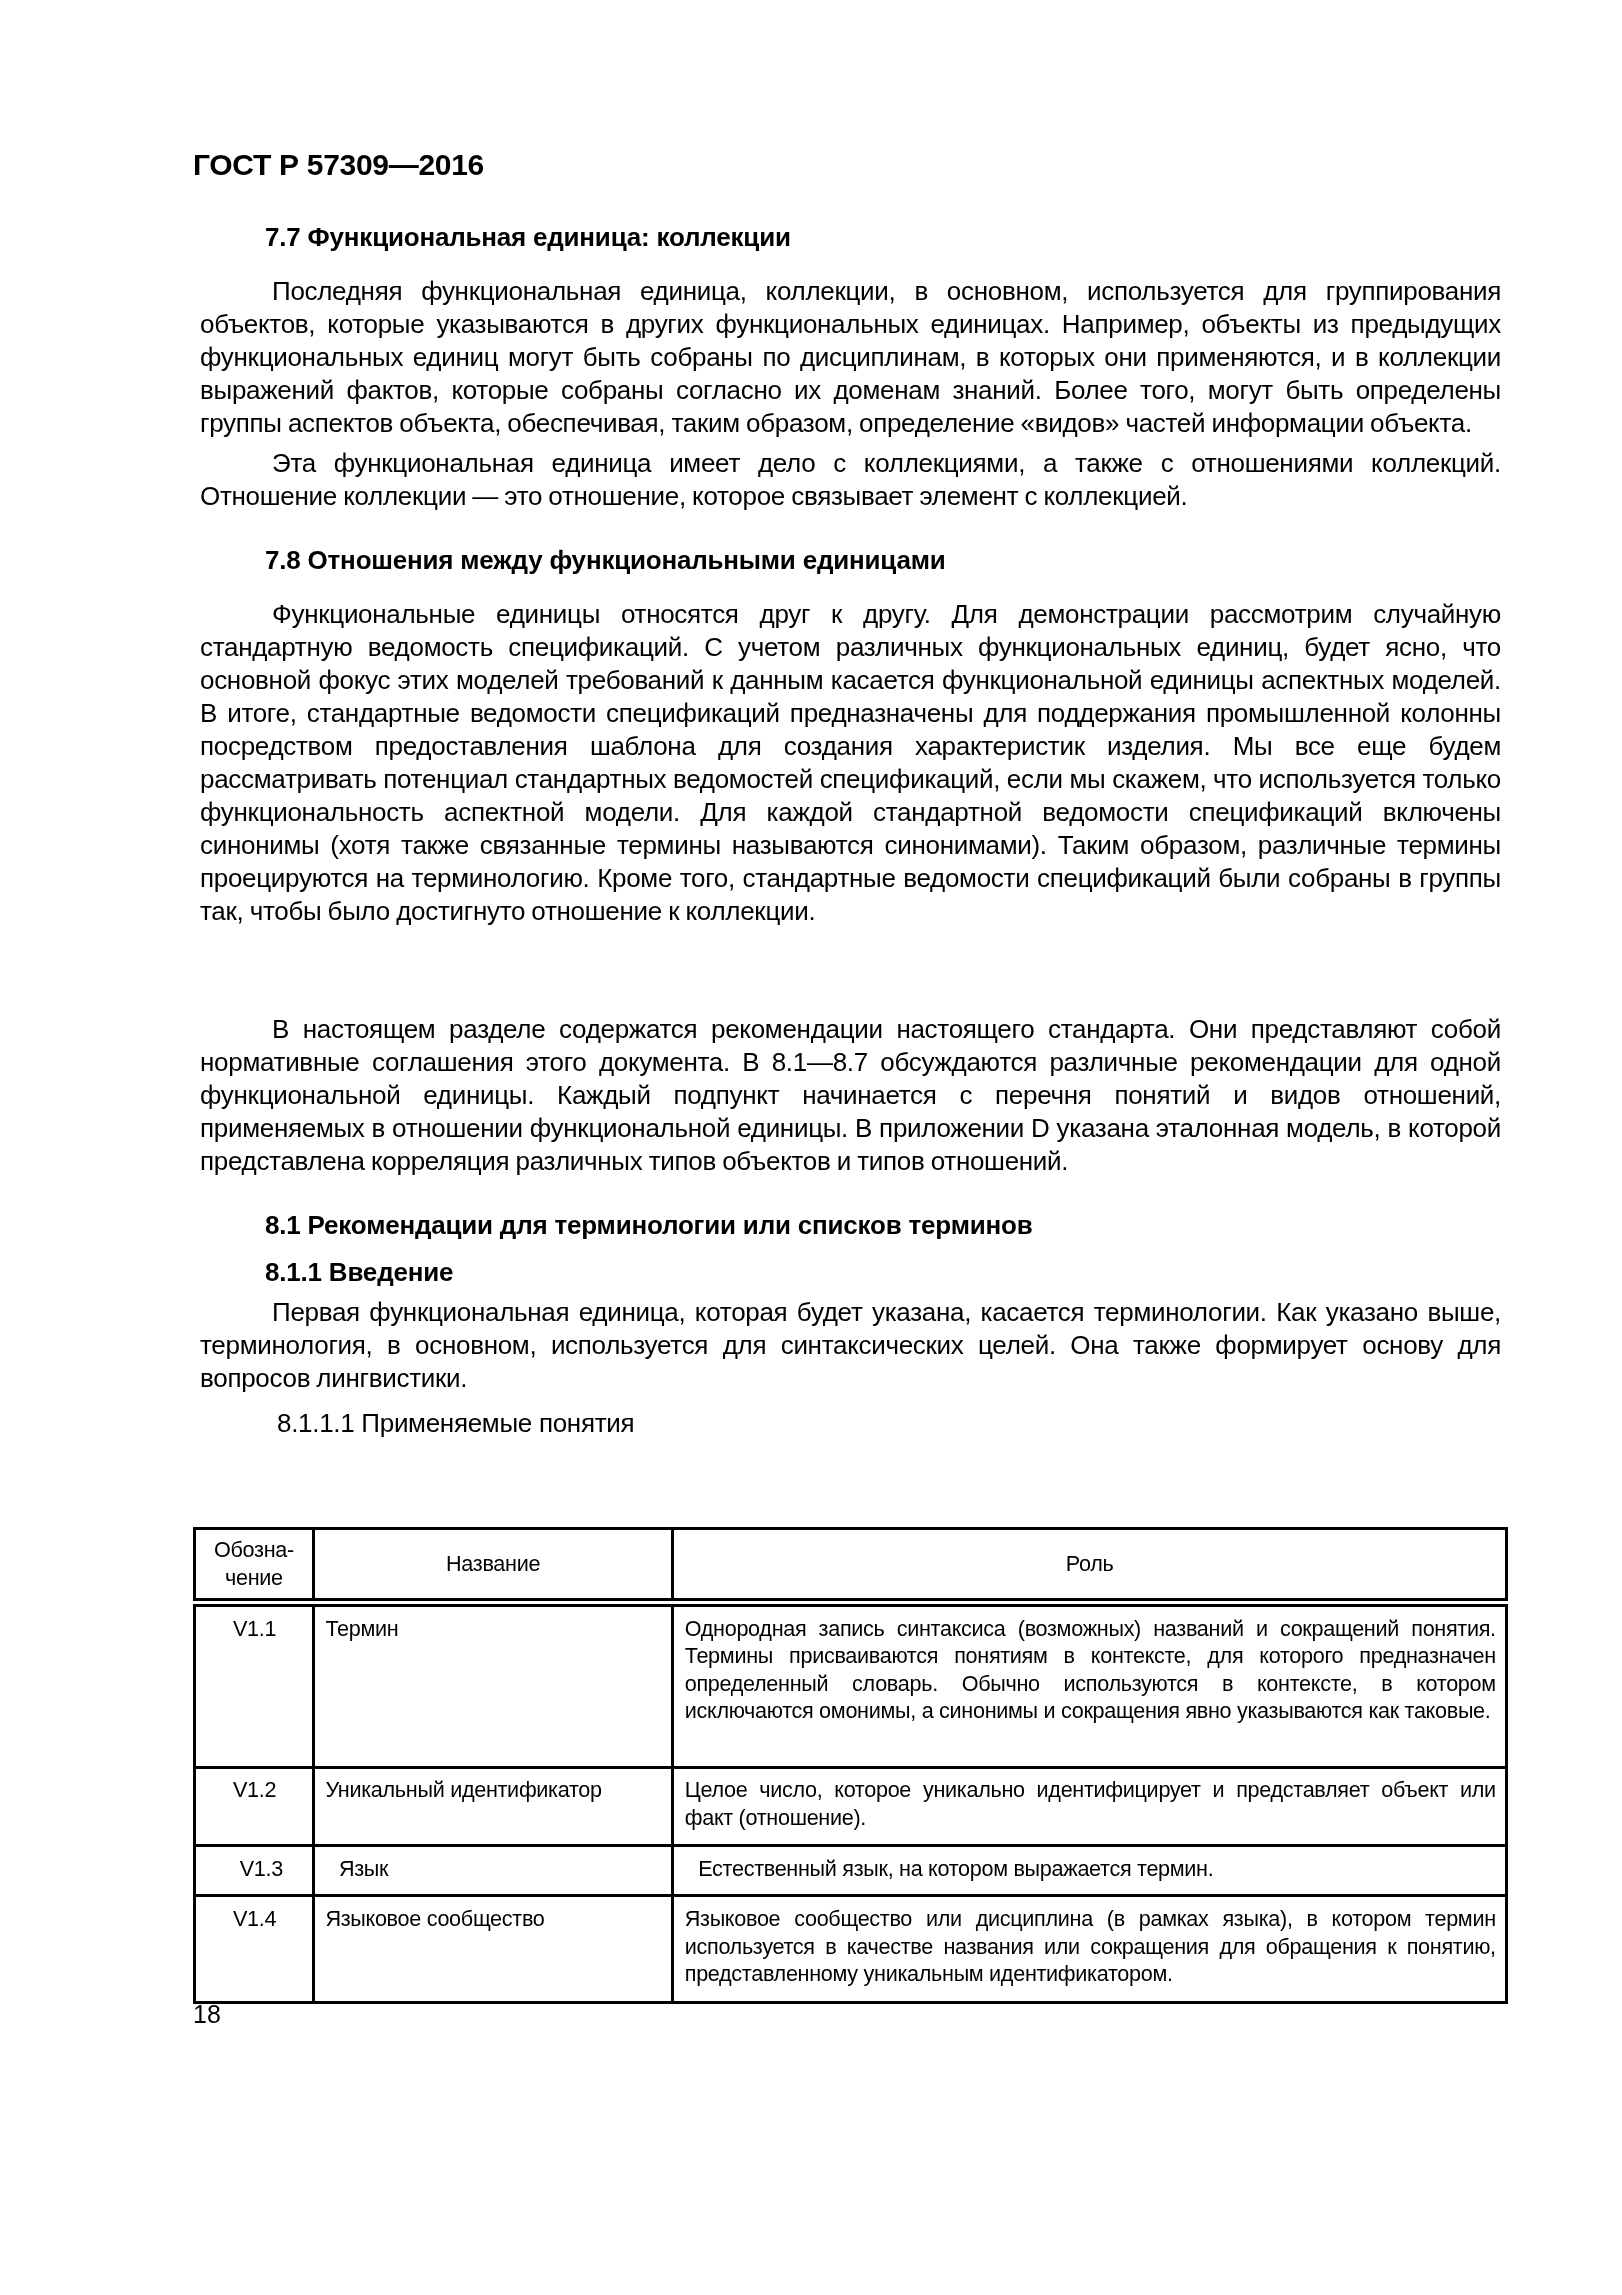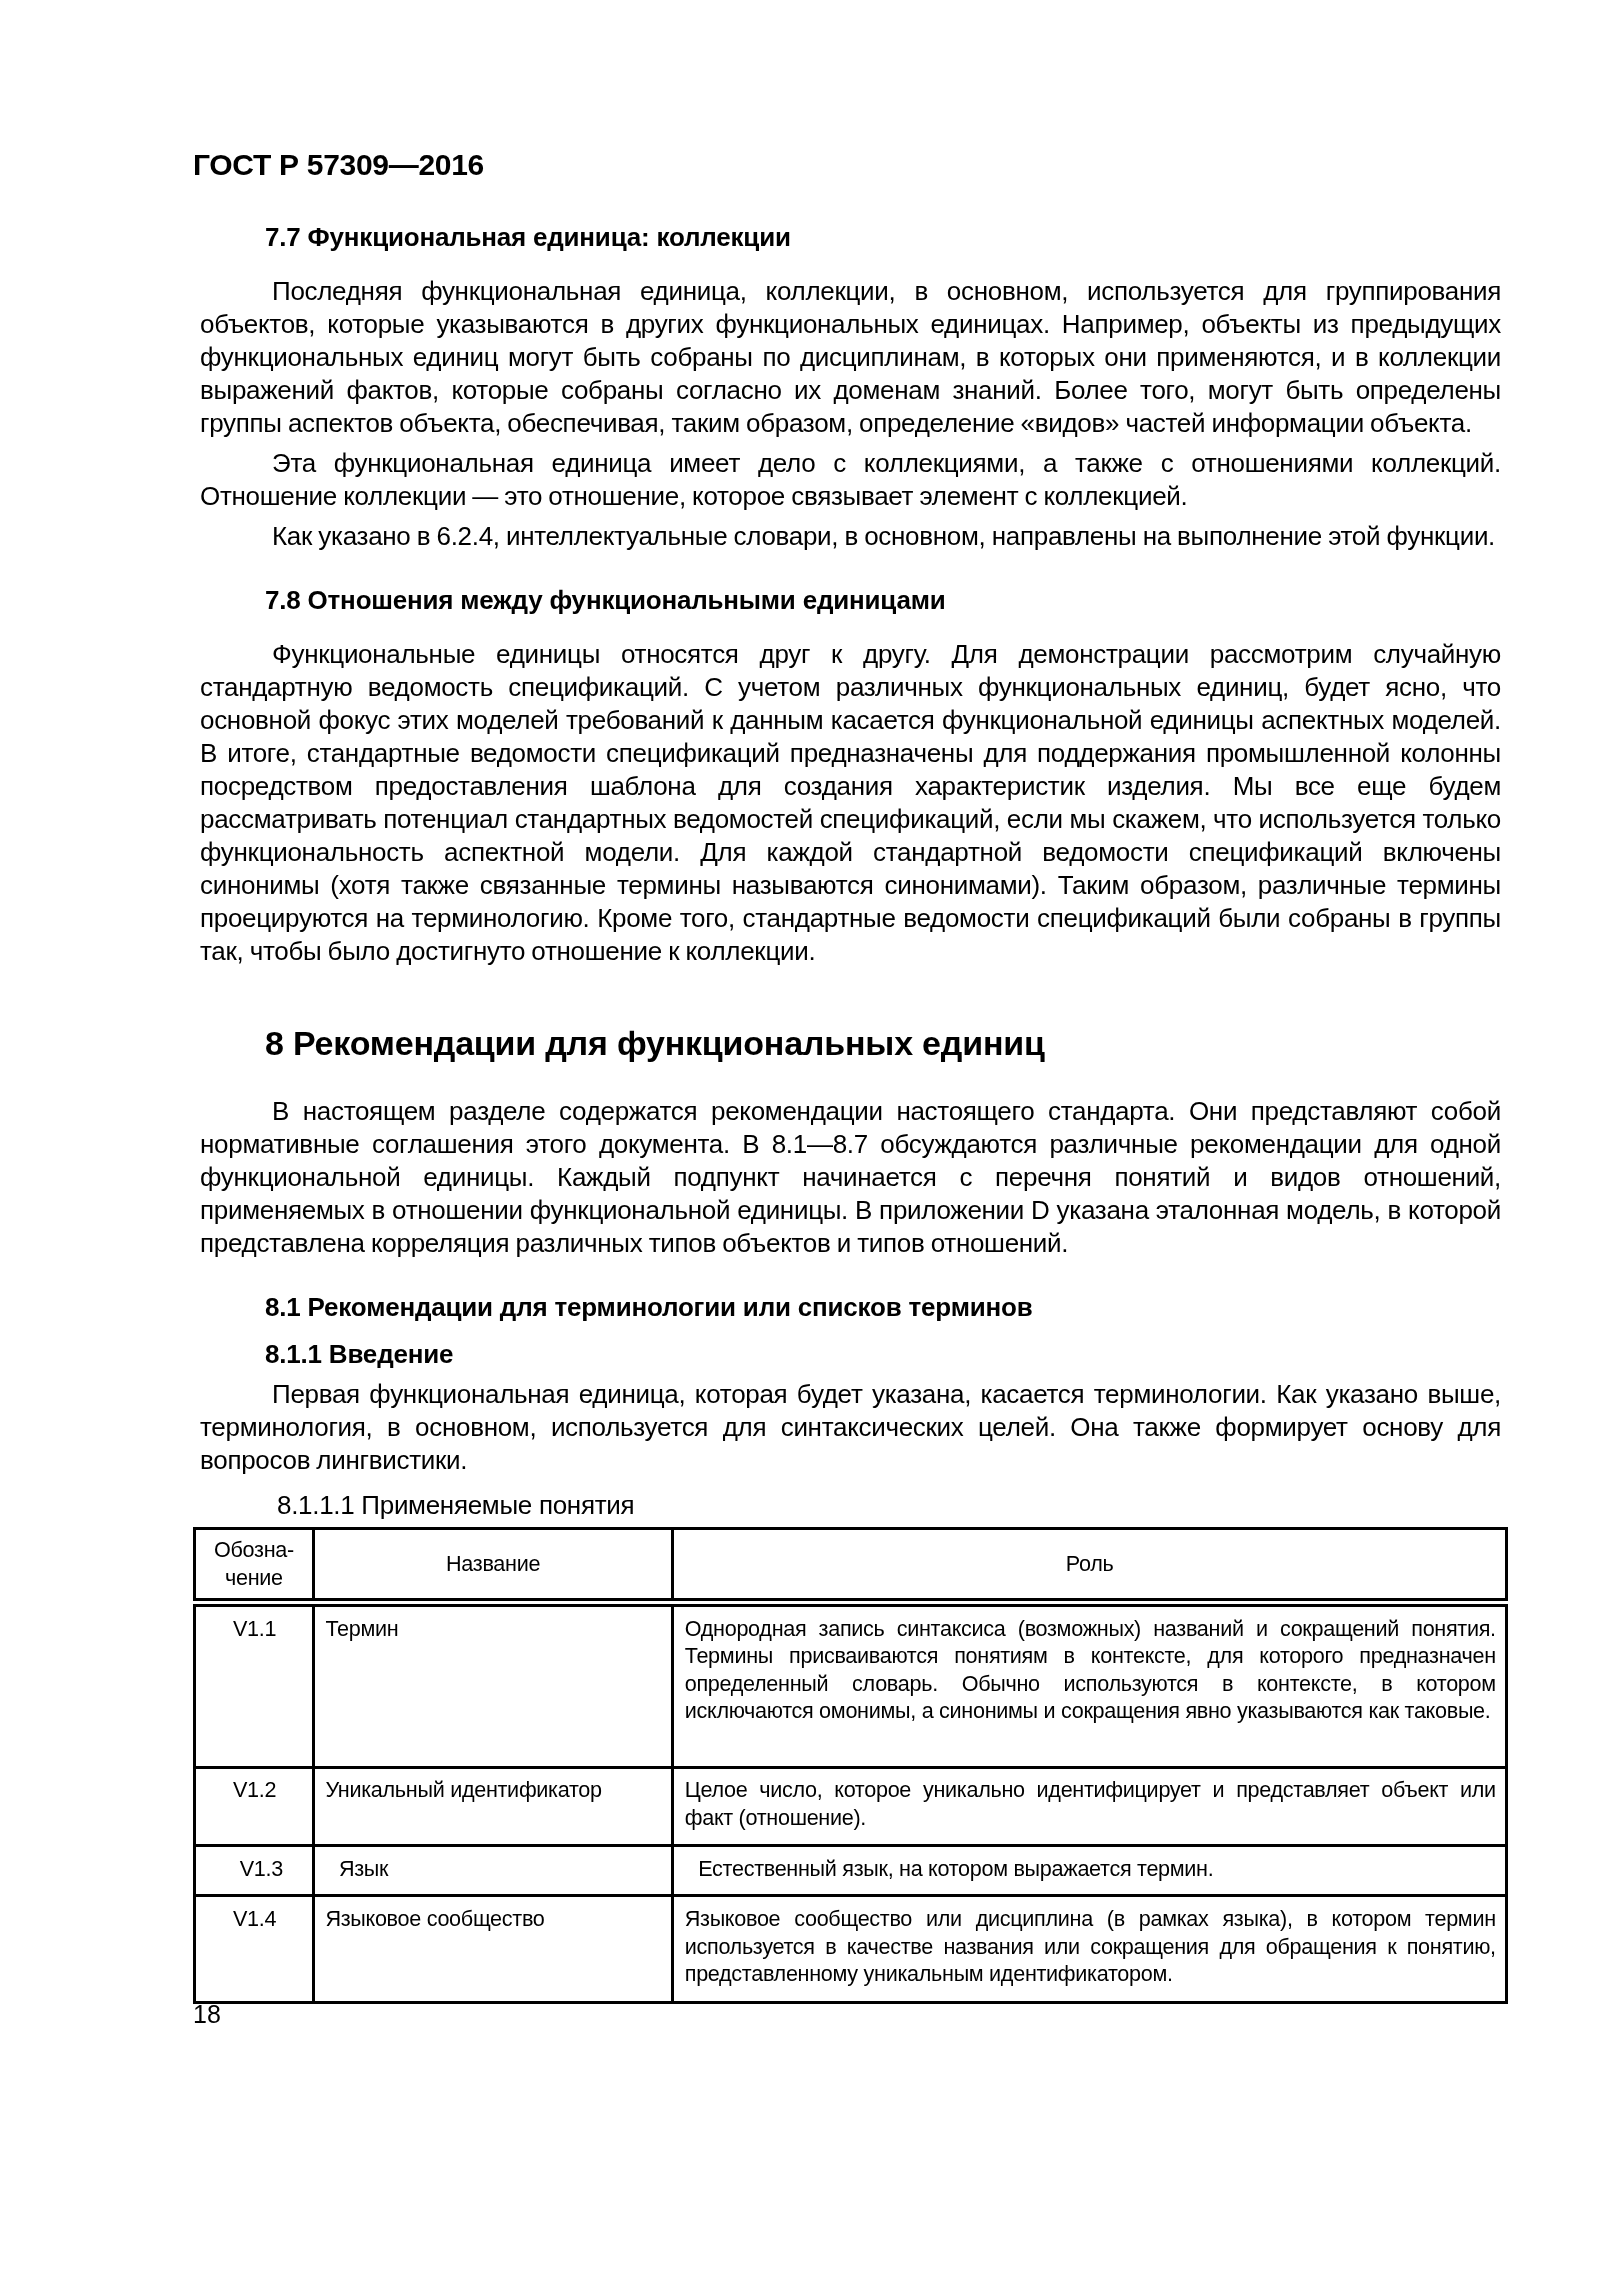--- a/index.html
+++ b/index.html
@@ -120,29 +120,27 @@
 <body>
 
 <div class="page">
   <div class="doc-code">ГОСТ Р 57309—2016</div>
 
   <div class="content">
     <h3 class="h2">7.7 Функциональная единица: коллекции</h3>
     <div class="gap-s"></div>
     <p class="p">Последняя функциональная единица, коллекции, в основном, используется для группирования объектов, которые указываются в других функциональных единицах. Например, объекты из предыдущих функциональных единиц могут быть собраны по дисциплинам, в которых они применяются, и в коллекции выражений фактов, которые собраны согласно их доменам знаний. Более того, могут быть определены группы аспектов объекта, обеспечивая, таким образом, определение «видов» частей информации объекта.</p>
     <p class="p">Эта функциональная единица имеет дело с коллекциями, а также с отношениями коллекций. Отношение коллекции — это отношение, которое связывает элемент с коллекцией.</p>
-    <p class="p">Как указано в 6.2.4, интеллектуальные словари, в основном, направлены на выполнение этой функции.</p>
 
     <div class="gap-m"></div>
     <h3 class="h2">7.8 Отношения между функциональными единицами</h3>
     <div class="gap-s"></div>
     <p class="p">Функциональные единицы относятся друг к другу. Для демонстрации рассмотрим случайную стандартную ведомость спецификаций. С учетом различных функциональных единиц, будет ясно, что основной фокус этих моделей требований к данным касается функциональной единицы аспектных моделей. В итоге, стандартные ведомости спецификаций предназначены для поддержания промышленной колонны посредством предоставления шаблона для создания характеристик изделия. Мы все еще будем рассматривать потенциал стандартных ведомостей спецификаций, если мы скажем, что используется только функциональность аспектной модели. Для каждой стандартной ведомости спецификаций включены синонимы (хотя также связанные термины называются синонимами). Таким образом, различные термины проецируются на терминологию. Кроме того, стандартные ведомости спецификаций были собраны в группы так, чтобы было достигнуто отношение к коллекции.</p>
 
     <div class="gap-l"></div>
-    <h2 class="h1">8 Рекомендации для функциональных единиц</h2>
     <div class="gap-m"></div>
     <p class="p">В настоящем разделе содержатся рекомендации настоящего стандарта. Они представляют собой нормативные соглашения этого документа. В 8.1—8.7 обсуждаются различные рекомендации для одной функциональной единицы. Каждый подпункт начинается с перечня понятий и видов отношений, применяемых в отношении функциональной единицы. В приложении D указана эталонная модель, в которой представлена корреляция различных типов объектов и типов отношений.</p>
 
     <div class="gap-m"></div>
     <h3 class="h2">8.1 Рекомендации для терминологии или списков терминов</h3>
     <div class="gap-s"></div>
     <h3 class="h2">8.1.1 Введение</h3>
     <p class="p">Первая функциональная единица, которая будет указана, касается терминологии. Как указано выше, терминология, в основном, используется для синтаксических целей. Она также формирует основу для вопросов лингвистики.</p>
     <p class="p-noindent-label">8.1.1.1 Применяемые понятия</p>
   </div>

